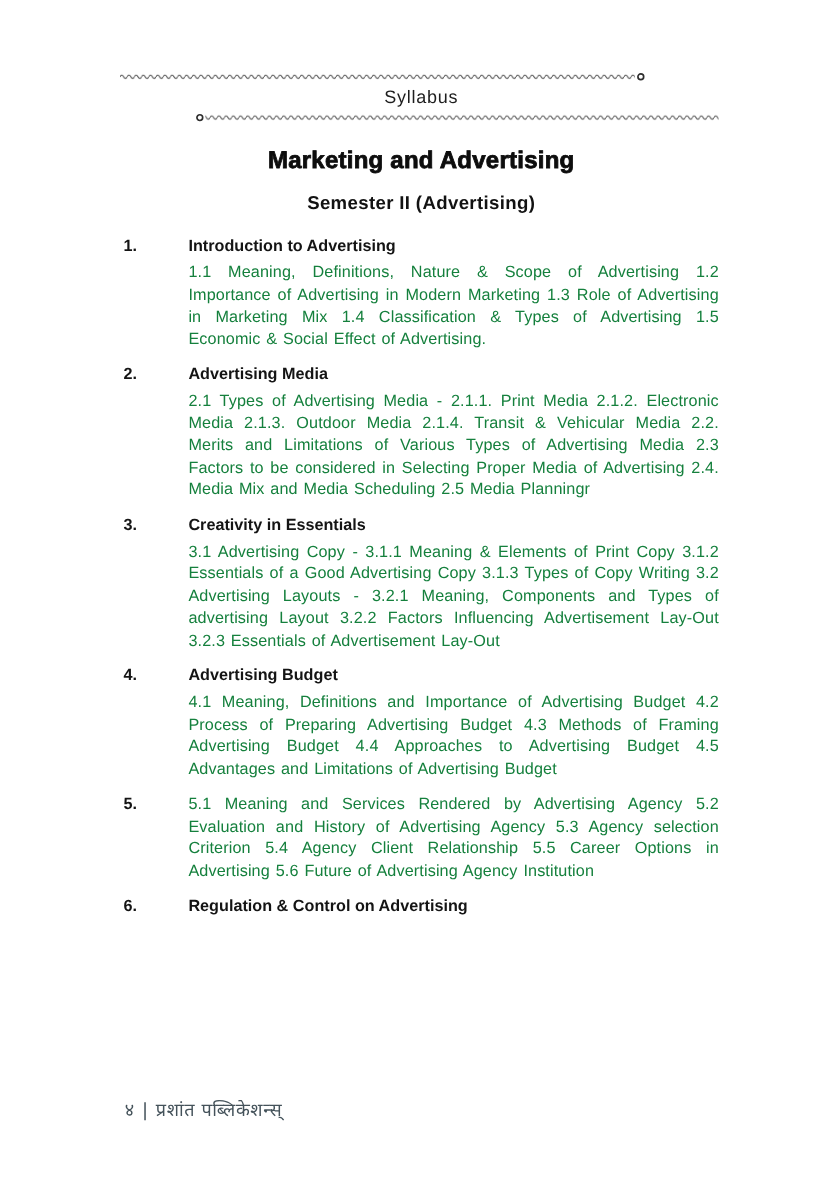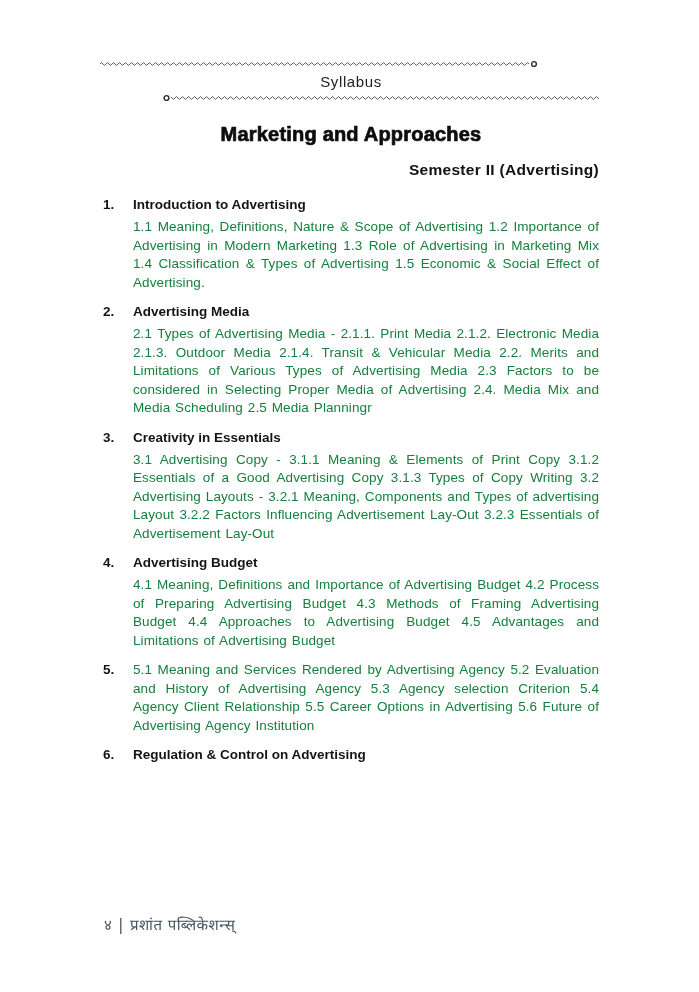--- a/index.html
+++ b/index.html
@@ -36,42 +36,42 @@
   .book-title {
     text-align: center;
     font-size: 20px;
     font-weight: 700;
     letter-spacing: 0.2px;
     color: #0d0d0d;
     -webkit-text-stroke: 0.7px #0d0d0d;
     margin-top: 21px;
   }
   .subtitle {
-    text-align: right;
+    text-align: center;
     font-size: 15.5px;
     font-weight: 700;
     letter-spacing: 0.3px;
     color: #121212;
     margin-top: 15px;
   }
   
   .sections { margin-top: 17px; }
   .section {
     display: flex;
     margin-bottom: 11px;
   }
   .sec-num {
     flex: none;
     width: 30px;
     font-size: 13.5px;
     font-weight: 700;
     color: #141414;
     line-height: 18px;
   }
-  .sec-content { flex: 1; min-width: 0; }
+  .sec-content { flex: 1; min-width: 0; margin-left: 24px; }
   .sec-heading {
     font-size: 13.5px;
     font-weight: 700;
     color: #141414;
     line-height: 18px;
     margin-bottom: 4px;
   }
   .sec-body {
     font-size: 13.5px;
     line-height: 18.5px;
@@ -114,21 +114,21 @@
       <defs>
         <pattern id="w2" width="6" height="8" patternUnits="userSpaceOnUse">
           <path d="M0 4 Q1.5 1.2 3 4 T6 4" fill="none" stroke="#4a4a4a" stroke-width="0.9"></path>
         </pattern>
       </defs>
       <circle cx="3.5" cy="4" r="2.4" fill="#ffffff" stroke="#2e2e2e" stroke-width="1.4"></circle>
       <rect x="8" y="0" width="428" height="8" fill="url(#w2)"></rect>
     </svg>
   </div>
 
-  <div class="book-title">Marketing and Approaches</div>
+  <div class="book-title">Marketing and Advertising</div>
   <div class="subtitle">Semester II (Advertising)</div>
 
   <div class="sections">
 
     <div class="section">
       <div class="sec-num">1.</div>
       <div class="sec-content">
         <div class="sec-heading">Introduction to Advertising</div>
         <div class="sec-body">1.1 Meaning, Definitions, Nature &amp; Scope of Advertising 1.2 Importance of Advertising in Modern Marketing 1.3 Role of Advertising in Marketing Mix 1.4 Classification &amp; Types of Advertising 1.5 Economic &amp; Social Effect of Advertising.</div>
       </div>

